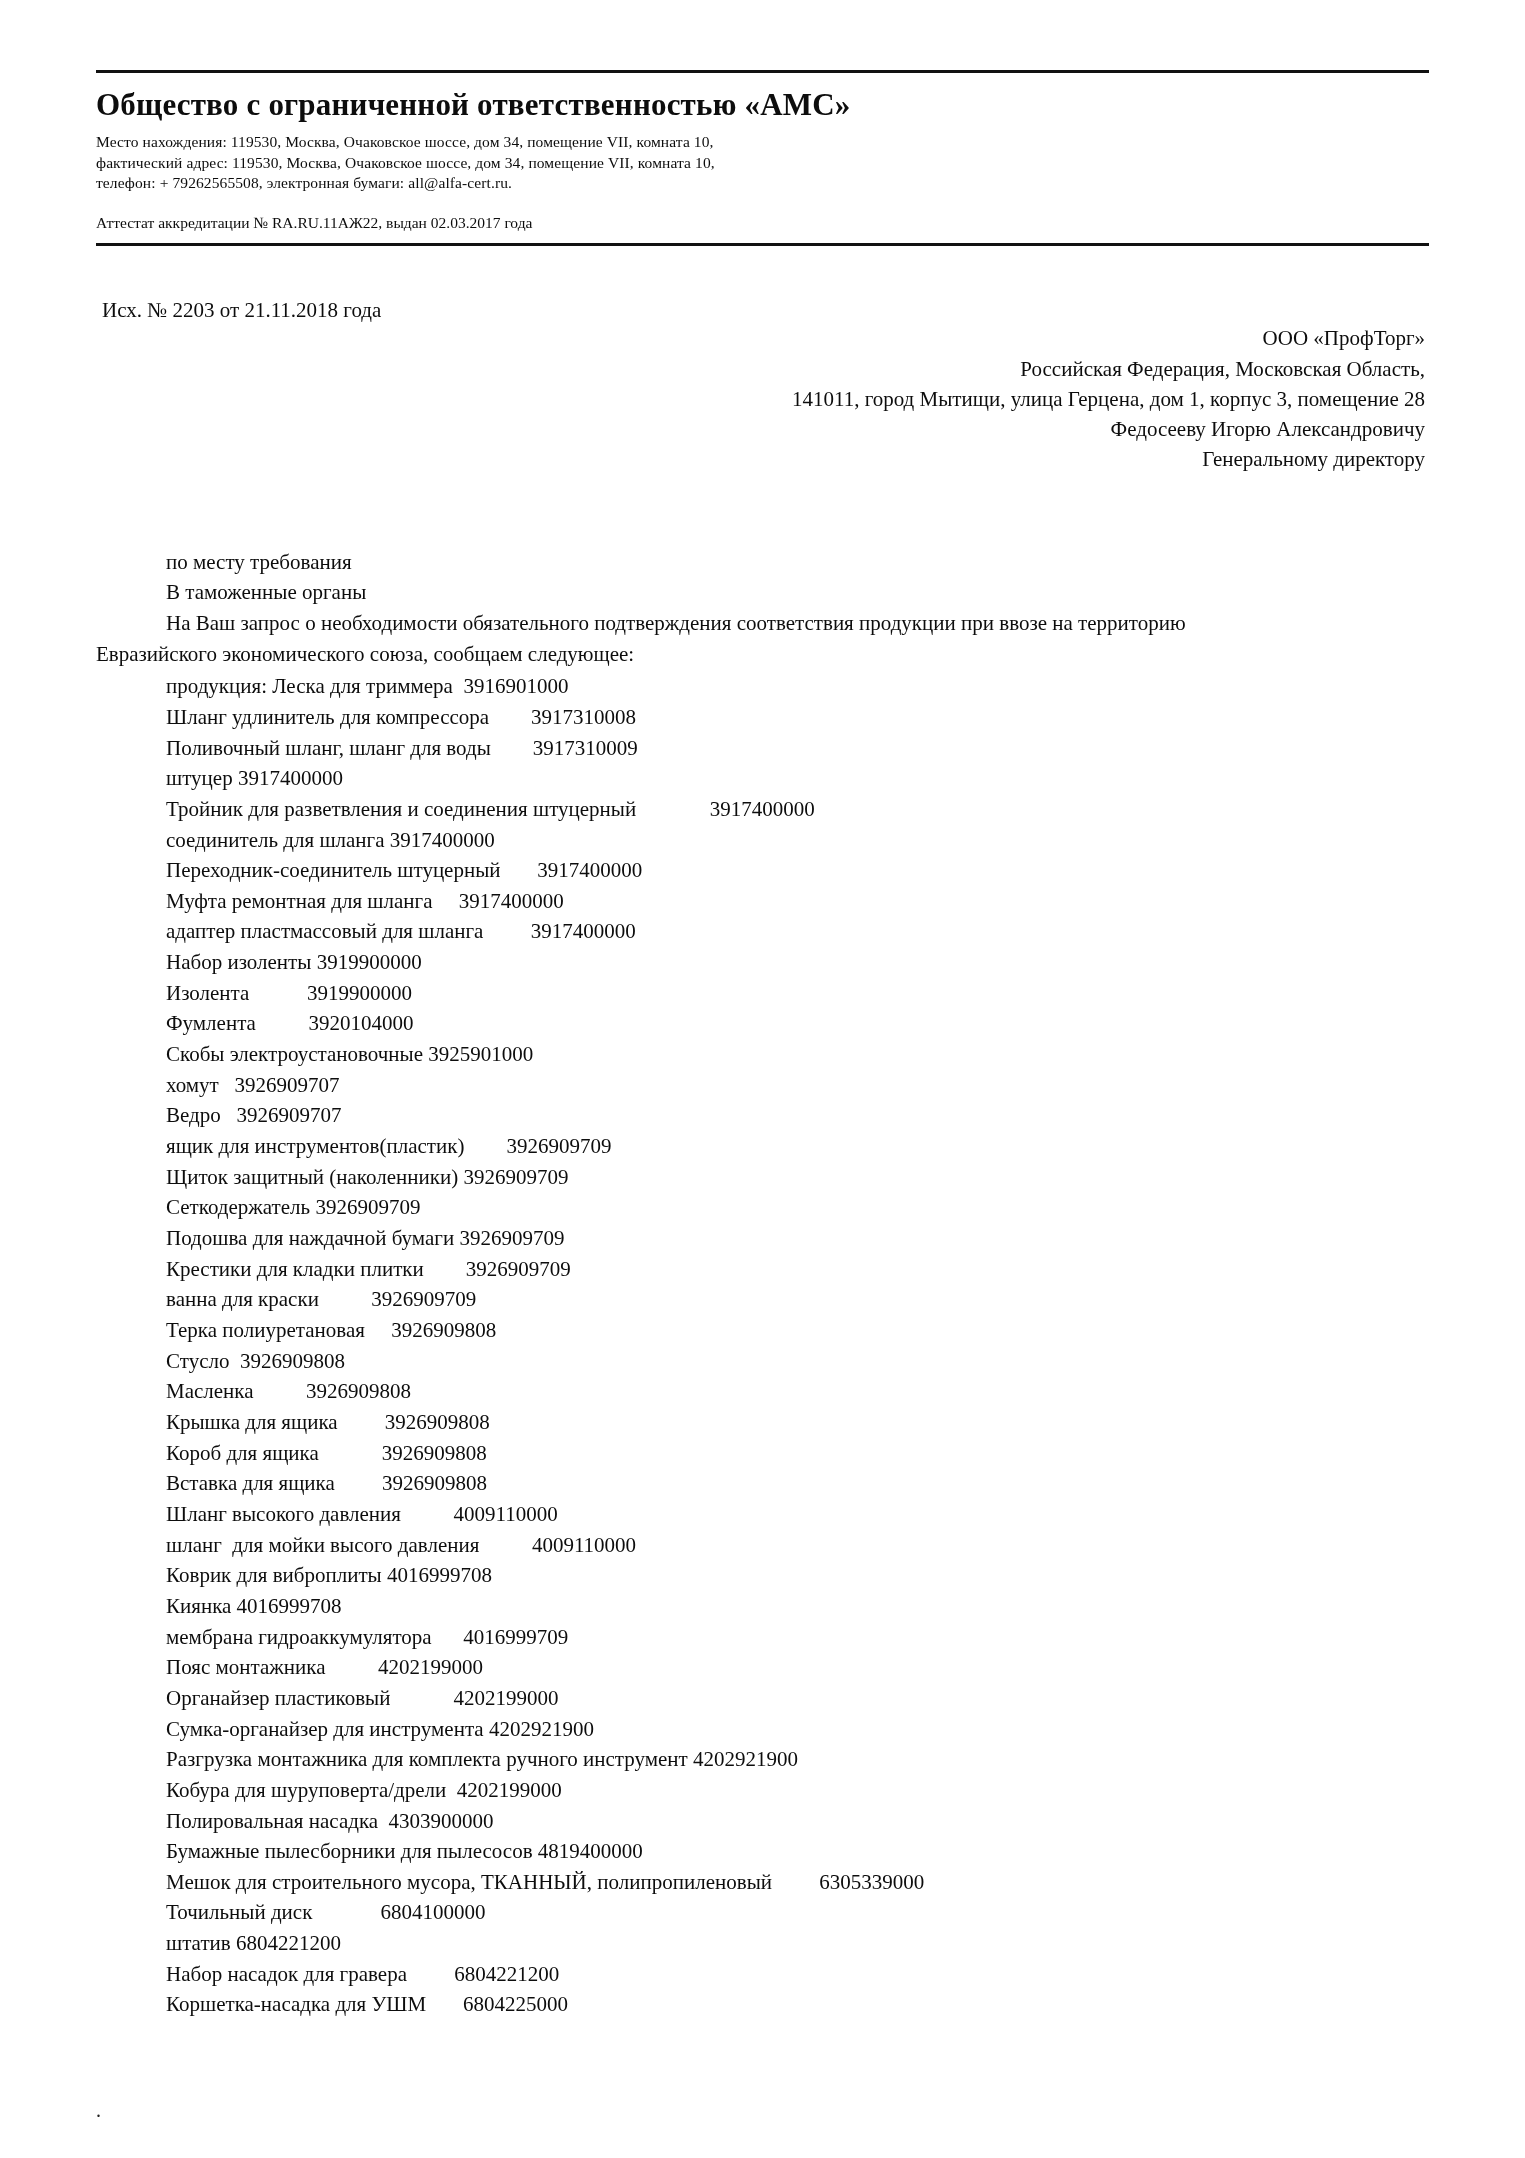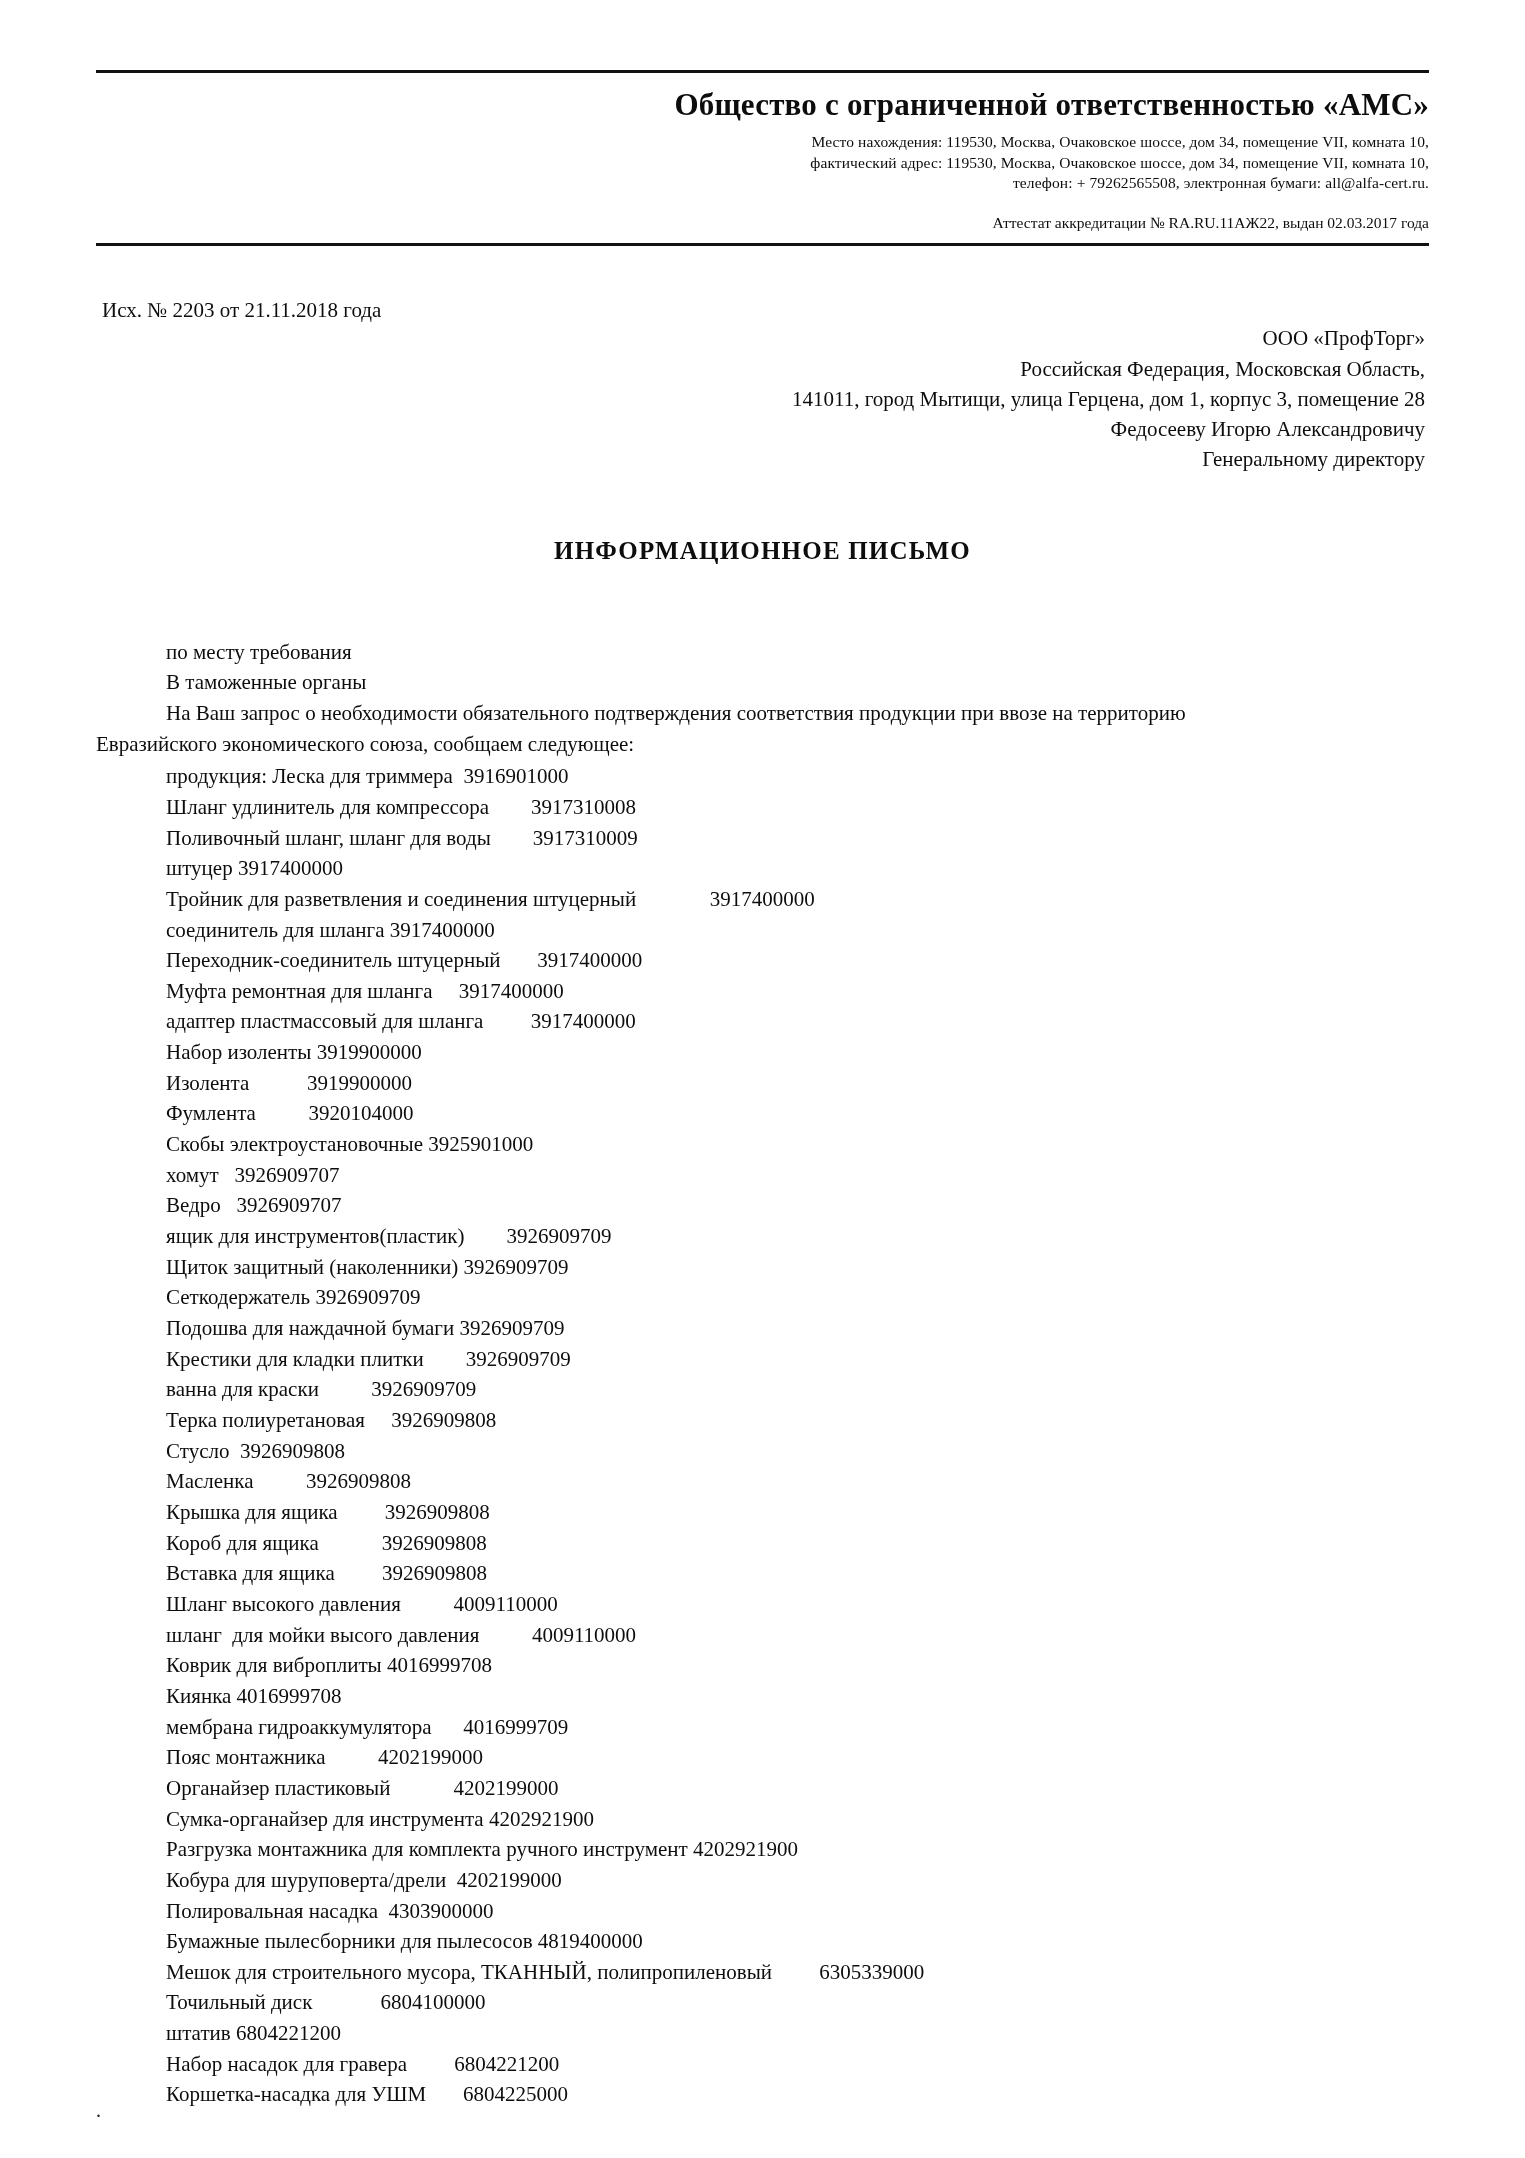--- a/index.html
+++ b/index.html
@@ -20,21 +20,21 @@
     box-sizing: border-box;
     padding: 70px 96px 40px 96px;
     position: relative;
   }
 
   
   .letterhead {
     border-top: 3px solid #111;
     border-bottom: 3px solid #111;
     padding: 14px 0 10px 0;
-    text-align: right;
+    text-align: left;
   }
   .company-name {
     font-size: 31px;
     font-weight: bold;
     letter-spacing: 0.2px;
     margin-bottom: 9px;
     white-space: nowrap;
   }
   .lh-line {
     font-size: 15.5px;
@@ -125,21 +125,20 @@
   <div class="outgoing">Исх. № 2203 от 21.11.2018 года</div>
 
   <div class="addressee">
     <div>ООО «ПрофТорг»</div>
     <div>Российская Федерация, Московская Область,</div>
     <div>141011, город Мытищи, улица  Герцена, дом 1, корпус 3, помещение 28</div>
     <div>Федосееву Игорю Александровичу</div>
     <div>Генеральному директору</div>
   </div>
 
-  <div class="doc-title">ИНФОРМАЦИОННОЕ ПИСЬМО</div>
 
   <div class="body-block">
     <div class="indent">по месту требования</div>
     <div class="indent">В таможенные органы</div>
     <div class="para-full">На Ваш запрос о необходимости обязательного подтверждения соответствия продукции при ввозе на территорию</div>
     <div class="para-wrap">Евразийского экономического союза, сообщаем следующее:</div>
 
     <div class="prod-list">
       <div class="prod-row">продукция: Леска для триммера  3916901000</div>
       <div class="prod-row">Шланг удлинитель для компрессора        3917310008</div>

